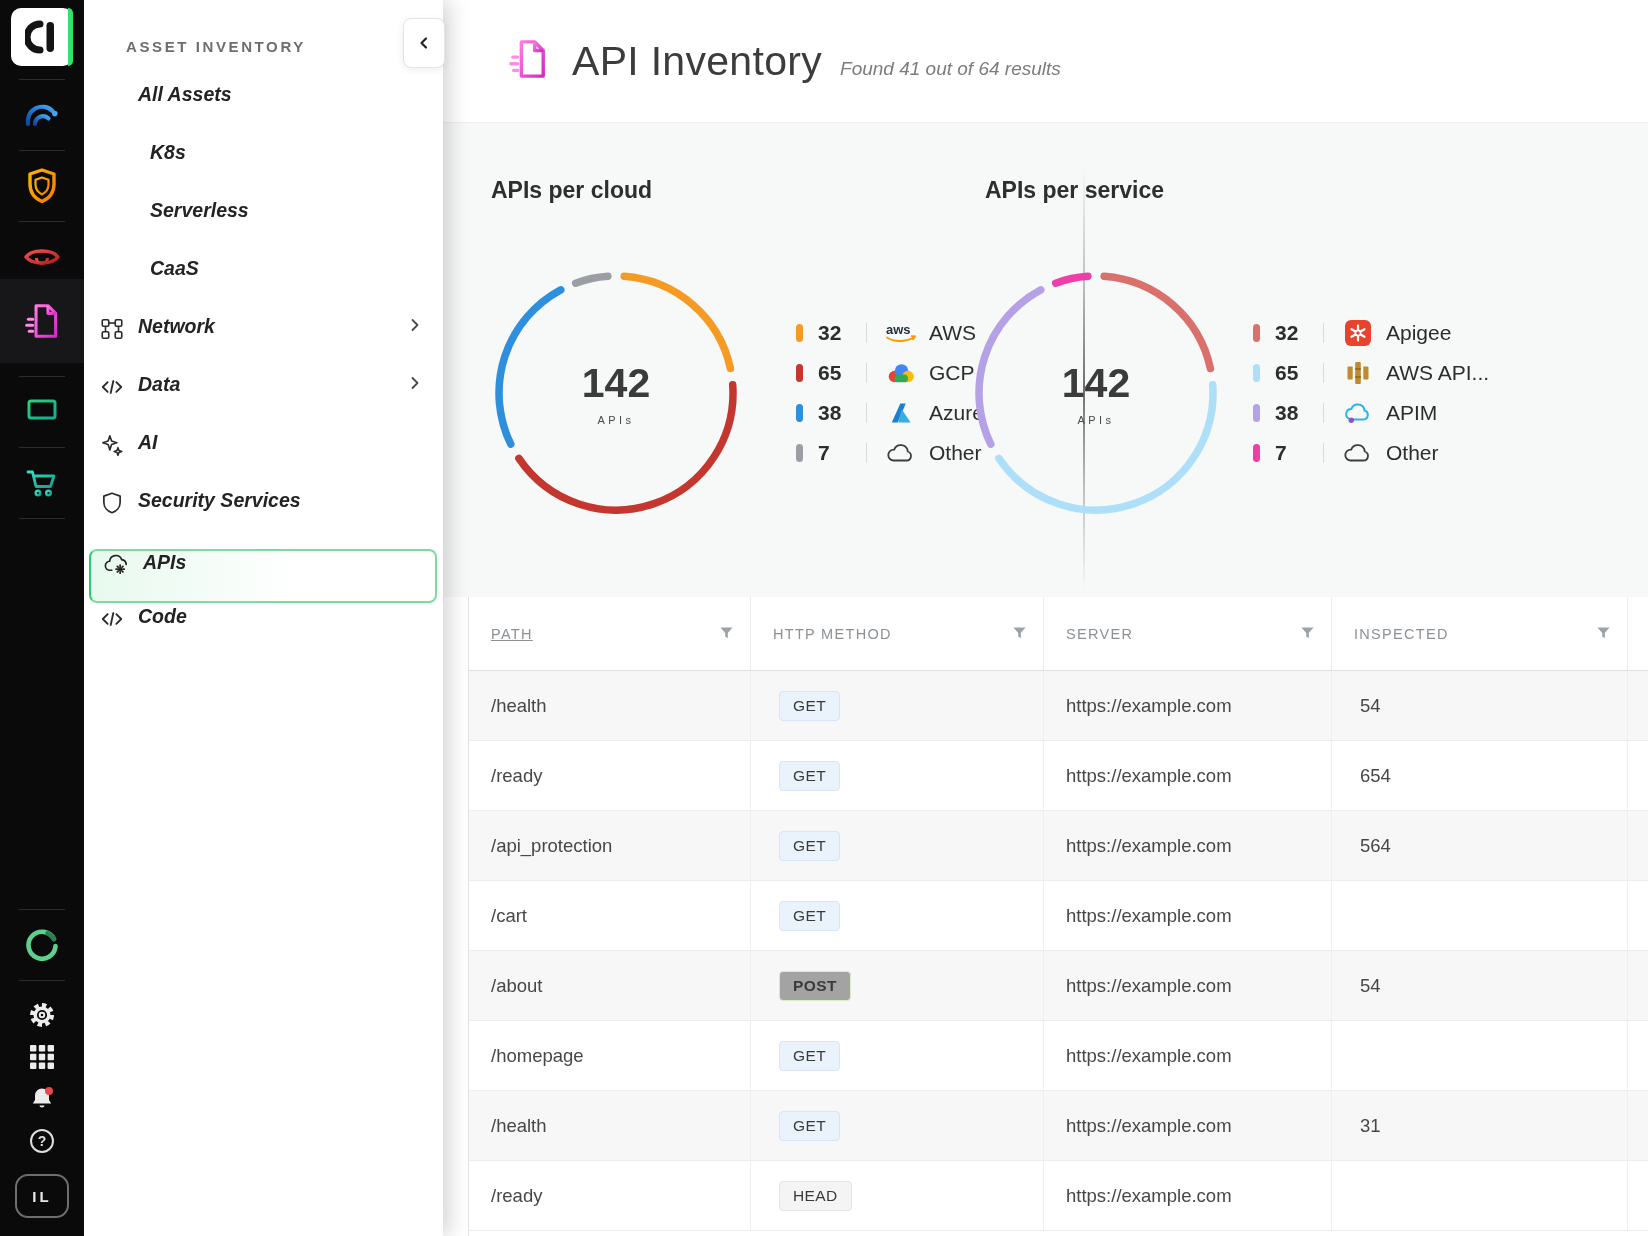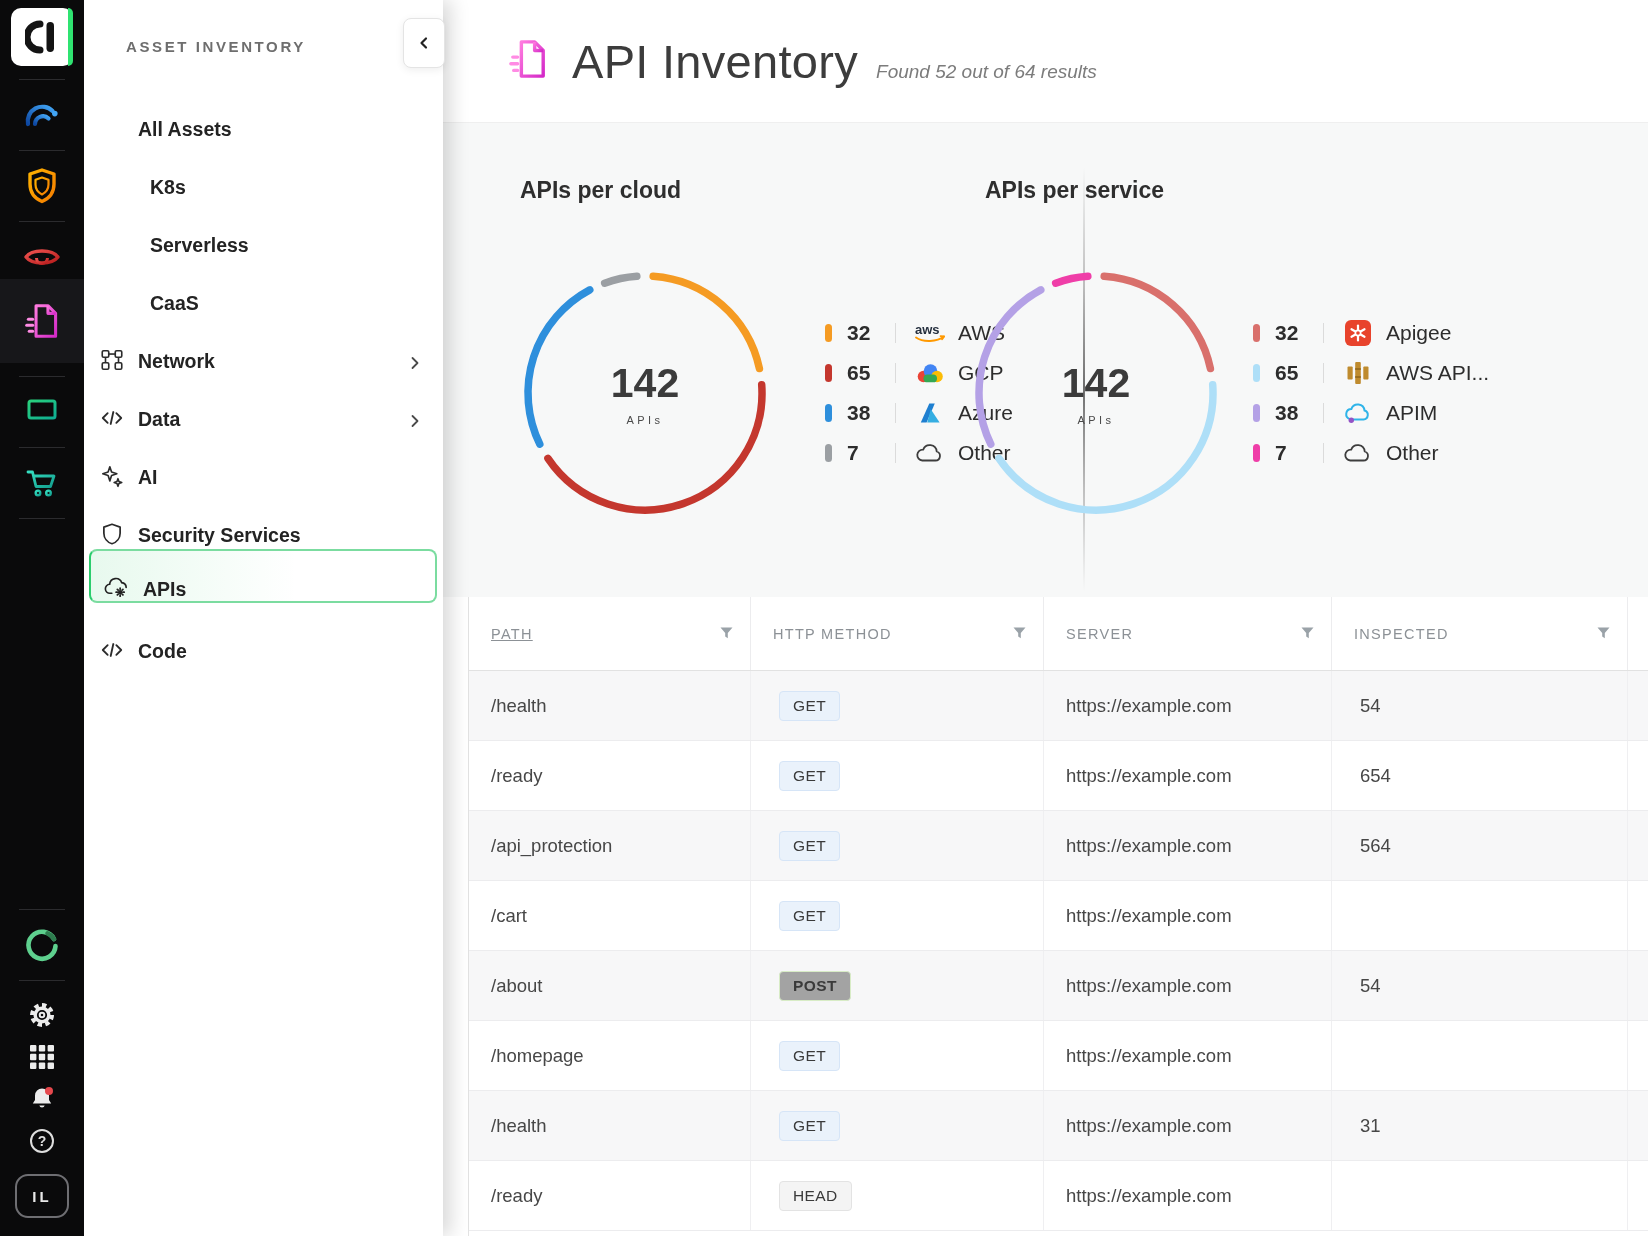--- a/index.html
+++ b/index.html
@@ -19,38 +19,38 @@
   .rail-btn { width:84px; height:44px; background:none; border:none; display:flex; align-items:center; justify-content:center; cursor:pointer; padding:0; flex-shrink:0;}
   .rail-btn.active { height:84px; background:#17171A; }
   .rail-spacer { flex:1; }
   .avatar { width:54px; height:44px; border:2px solid #6E6E72; border-radius:13px; color:#E8E8E8; font-size:15px; font-weight:bold; letter-spacing:3px; display:flex; align-items:center; justify-content:center; margin:12px 0 18px; cursor:pointer; flex-shrink:0;}
 
   
   .sidebar { width:359px; background:#fff; position:relative; flex-shrink:0; box-shadow:8px 0 18px rgba(0,0,0,0.15); z-index:20; }
   .sidebar-head { padding:38px 0 0 42px; color:#6E6E6E; font-size:15px; font-weight:bold; letter-spacing:2.6px; }
   .collapse-btn { position:absolute; top:18px; right:-2px; width:42px; height:50px; background:#fff; border:1px solid #E4E4E4; border-radius:8px; box-shadow:0 2px 8px rgba(0,0,0,0.07); display:flex; align-items:center; justify-content:center; cursor:pointer; }
   .nav-list { list-style:none; margin:28px 0 0; padding:0; }
-  .nav-item { height:58px; display:flex; align-items:flex-end; padding:0 18px 0 14px; font-size:19.5px; font-weight:bold; color:#232323; cursor:pointer; }
+  .nav-item { height:58px; display:flex; align-items:flex-start; padding:0 18px 0 14px; font-style:italic; font-size:19.5px; font-weight:bold; color:#232323; cursor:pointer; }
   .nav-item .nav-icon { width:27px; height:27px; margin-right:13px; flex-shrink:0; display:flex; align-items:center; justify-content:center; }
   .nav-item.lvl1 { padding-left:54px; }
   .nav-item.lvl2 { padding-left:66px; font-weight:bold; }
   .nav-item .chev { margin-left:auto; display:flex; }
   .nav-item.active { margin:2px 6px 2px 5px; height:54px; border:2px solid #7BDCA0; border-left-color:#2BCD6D; border-radius:8px; background:linear-gradient(90deg, rgba(72,209,122,0.13), rgba(255,255,255,0) 60%); padding-left:12px; }
 
   
   .main { flex:1; min-width:0; display:flex; flex-direction:column; background:#fff; }
   .page-head { height:122px; display:flex; align-items:center; padding-left:66px; flex-shrink:0; }
   .title-wrap { display:flex; align-items:baseline; }
-  .page-title { font-size:47px; font-weight:400; color:#3C3C3C; margin:0 0 0 25px; letter-spacing:0.3px; }
+  .page-title { font-size:41px; font-weight:400; color:#3C3C3C; margin:0 0 0 25px; letter-spacing:0.3px; }
   .page-sub { font-style:italic; color:#7C7C7C; font-size:19px; margin-left:18px; }
 
   
   .charts { height:475px; background:#F7F8F8; border-top:1px solid #EFEFEF; display:flex; position:relative; flex-shrink:0; }
   .chart-half { position:relative; }
-  .chart-half.left { width:532px; padding:54px 0 0 77px; }
+  .chart-half.left { width:532px; padding:54px 0 0 48px; }
   .chart-half.right { flex:1; padding:54px 0 0 10px; }
   .chart-title { font-size:23px; font-weight:bold; color:#2E2E2E; margin:0; }
   .chart-body { display:flex; align-items:center; margin-top:64px; }
   .donut-wrap { position:relative; width:250px; height:250px; flex-shrink:0; }
   .chart-half.right .donut-wrap { margin-left:-14px; }
   .donut-center { position:absolute; inset:0; display:flex; flex-direction:column; align-items:center; justify-content:center; pointer-events:none; }
   .donut-val { font-size:41px; font-weight:bold; color:#3B3B3B; }
   .donut-cap { font-size:11px; letter-spacing:3.5px; color:#4A4A4A; margin-top:7px; }
   .legend { margin-left:55px; }
   .chart-half.right .legend { margin-left:32px; }
@@ -342,21 +342,21 @@
         <path d="M27 4 V13 H36" fill="none" stroke="url(#gp2)" stroke-width="3.6" stroke-linejoin="round"></path>
         <g stroke="#FF8BE4" stroke-width="3.6" stroke-linecap="round">
           <line x1="4" y1="20" x2="9" y2="20"></line>
             <line x1="2" y1="27" x2="9" y2="27"></line>
             <line x1="5" y1="34" x2="9" y2="34"></line>
         </g>
       </svg>
     </span>
     <div class="title-wrap">
       <h1 class="page-title">API Inventory</h1>
-      <span class="page-sub">Found 52 out of 64 results</span>
+      <span class="page-sub">Found 41 out of 64 results</span>
     </div>
   </header>
 
   <section class="charts">
     <div class="chart-half left">
       <h3 class="chart-title">APIs per cloud</h3>
       <div class="chart-body">
         <div class="donut-wrap">
           <span id="donut-0"><svg width="250" height="250" viewBox="0 0 250 250">
                 <path d="M 133.16 8.29 A 117 117 0 0 1 239.41 100.51" fill="none" stroke="#F59B23" stroke-width="7.5" stroke-linecap="round"></path>

